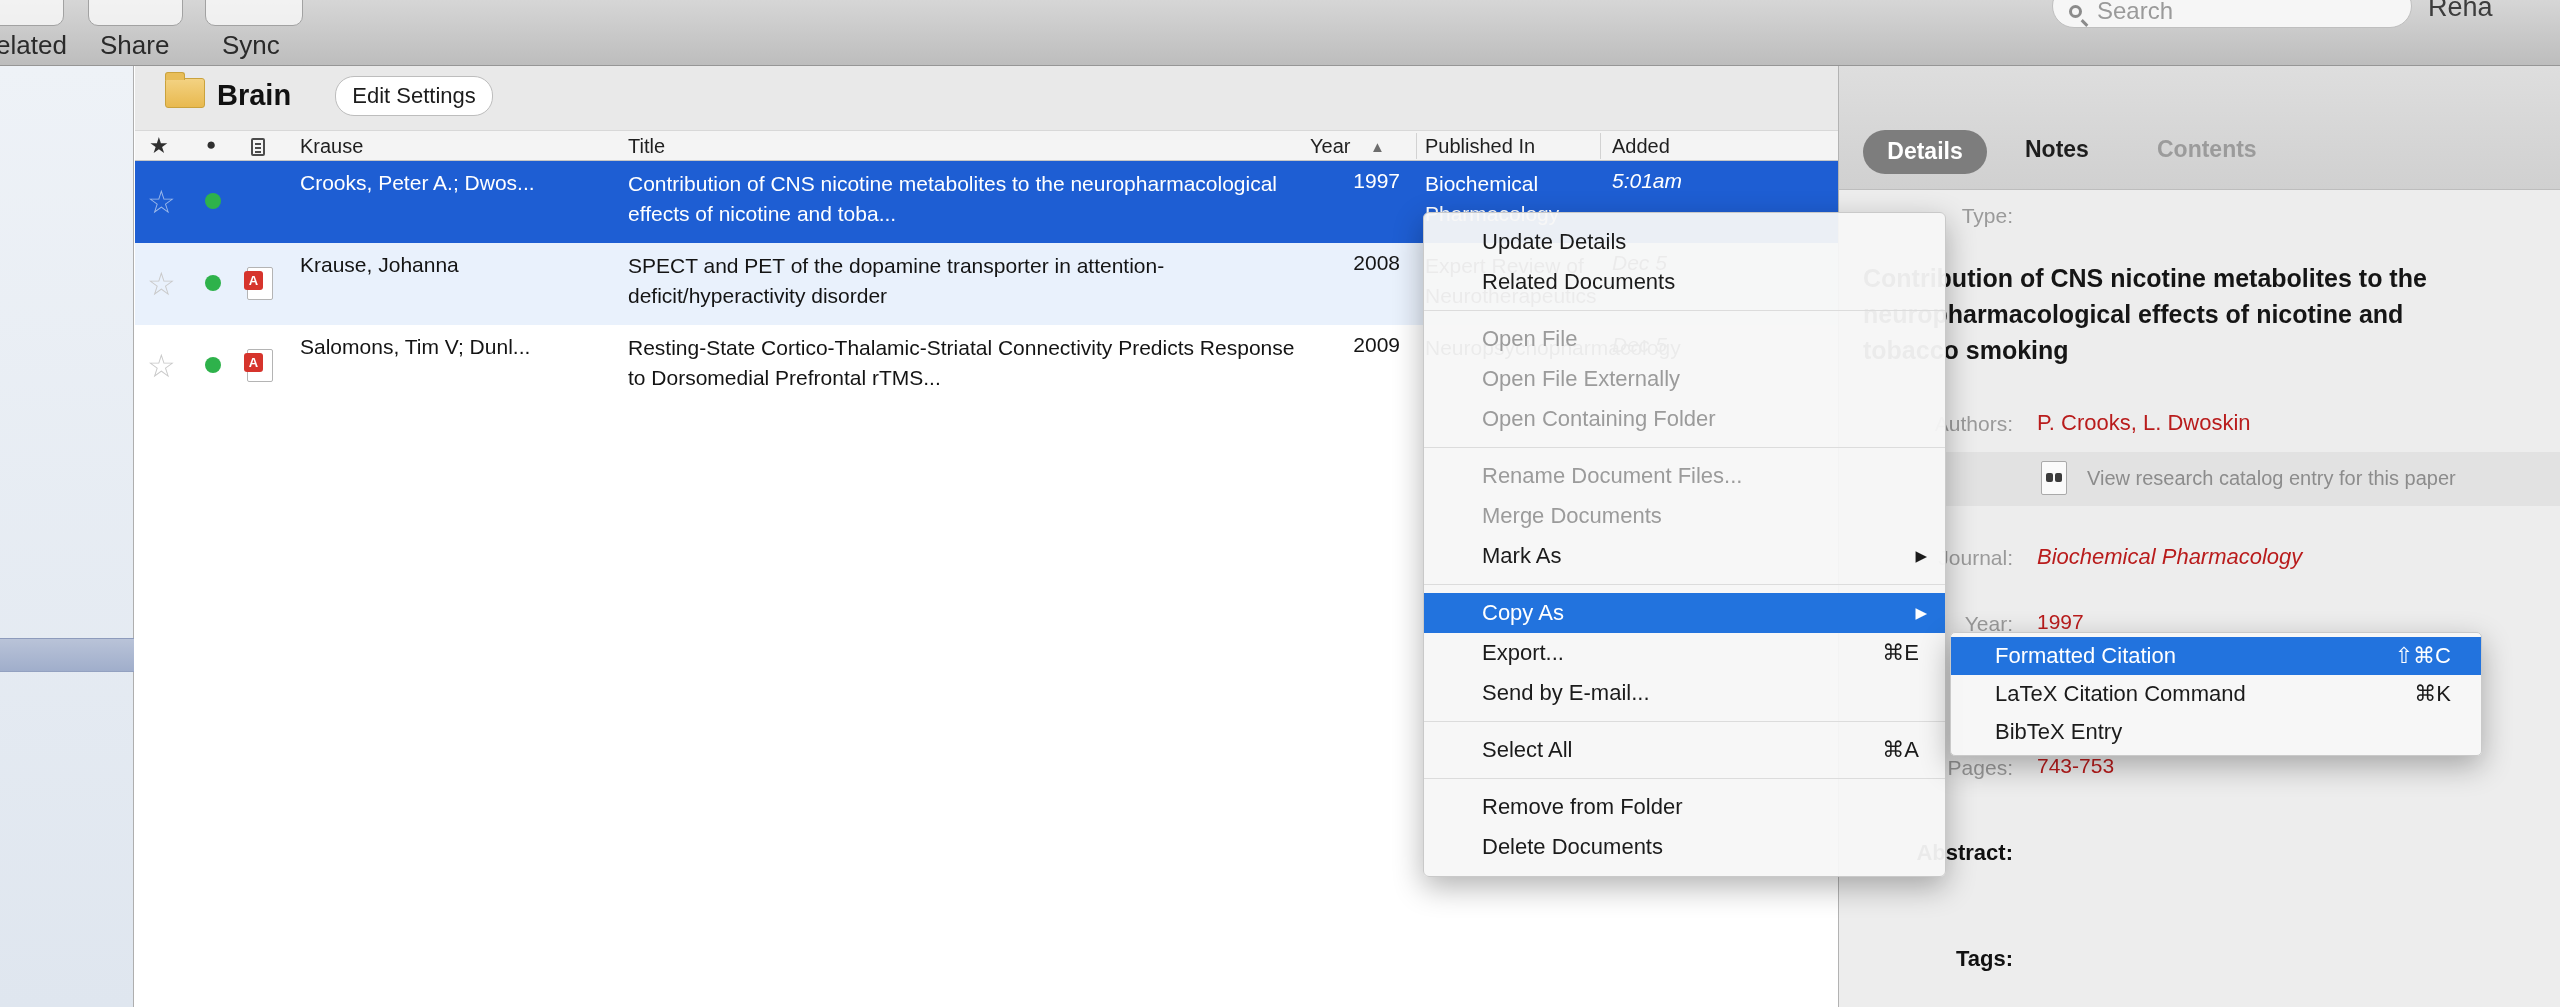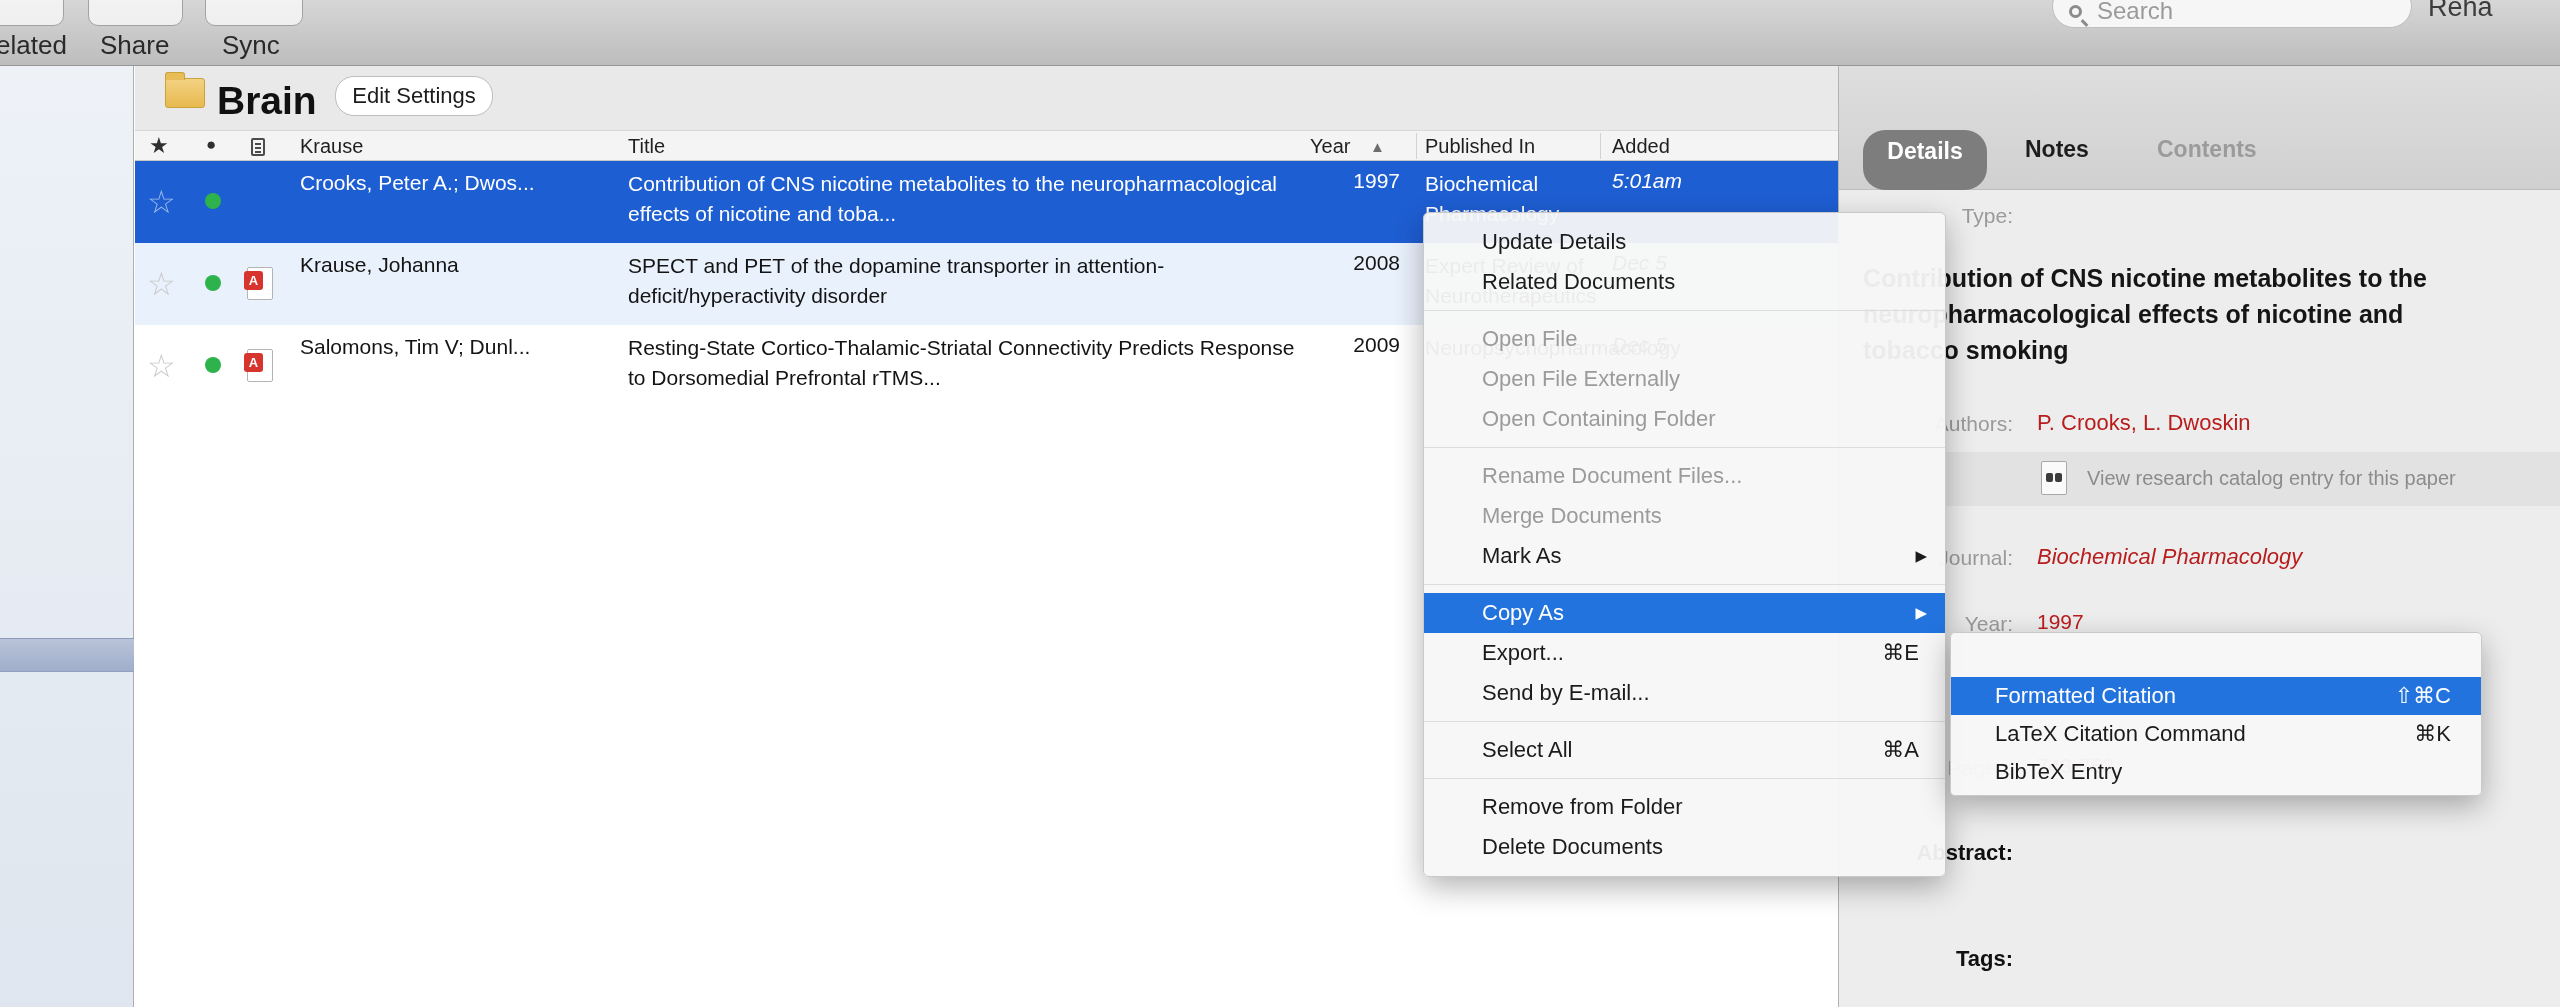--- a/index.html
+++ b/index.html
@@ -29,21 +29,21 @@
                  background:linear-gradient(#b9c3d8,#a0aecb);
                  border-top:1px solid #8d9bbc; border-bottom:1px solid #93a1c0; }
 
   
   .main { position:absolute; left:135px; top:66px; width:1703px; height:941px; background:#fff; }
   .folder-band { position:absolute; left:0; top:0; width:1703px; height:64px; background:#e9e9e9; }
   .folder-ico { position:absolute; left:30px; top:12px; width:40px; height:30px;
                 background:linear-gradient(#f3d282,#e8b94f); border:1px solid #caa23c; border-radius:3px; }
   .folder-ico::before { content:""; position:absolute; left:-1px; top:-7px; width:18px; height:7px;
                 background:#e8bd58; border:1px solid #caa23c; border-bottom:none; border-radius:3px 3px 0 0; }
-  .folder-title { position:absolute; left:82px; top:13px; font-size:39px; font-weight:bold; color:#111; }
+  .folder-title { position:absolute; left:82px; top:13px; font-size:29px; font-weight:bold; color:#111; }
   .edit-btn { position:absolute; left:200px; top:10px; width:158px; height:40px; background:#fff;
               border:1px solid #bdbdbd; border-radius:19px; text-align:center;
               font-size:22px; color:#1c1c1c; line-height:38px; }
 
   .thead { position:absolute; left:0; top:64px; width:1703px; height:31px; background:#f4f4f4;
            border-top:1px solid #d8d8d8; border-bottom:1px solid #c6c6c6; font-size:20px; color:#1f1f1f; }
   .th { position:absolute; top:4px; }
   .th-sep { position:absolute; top:2px; width:1px; height:26px; background:#d2d2d2; }
   .star-hdr { font-size:22px; color:#2f2f2f; }
   .dot-hdr { font-size:17px; color:#2f2f2f; }
@@ -68,21 +68,21 @@
   .cell-title  { position:absolute; left:493px; top:8px; width:670px; line-height:30px; }
   .cell-year   { position:absolute; left:1165px; top:8px; width:100px; text-align:right; }
   .cell-pub    { position:absolute; left:1290px; top:8px; width:185px; line-height:30px; }
   .cell-added  { position:absolute; left:1477px; top:8px; width:120px;font-style:italic; }
 
   
   .details { position:absolute; left:1838px; top:66px; width:722px; height:941px;
              background:#ededed; border-left:1px solid #b3b3b3; }
   .tabbar { position:absolute; left:0; top:0; width:722px; height:124px;
             background:linear-gradient(#dedede,#d0d0d0); border-bottom:1px solid #bdbdbd; }
-  .tab-pill { position:absolute; left:24px; top:64px; width:124px; height:60px; background:#7d7d7d;
+  .tab-pill { position:absolute; left:24px; top:64px; width:124px; height:44px; background:#7d7d7d;
               border-radius:22px; color:#fff; font-size:23px; font-weight:bold;
               text-align:center; line-height:42px; }
   .tab { position:absolute; top:70px; font-size:23px; font-weight:bold; }
   .tab.notes { left:186px; color:#1d1d1d; }
   .tab.contents { left:318px; color:#9b9b9b; }
 
   .dlabel { position:absolute; left:0; width:174px; text-align:right; font-size:21px; color:#9a9a9a; }
   .dlabel.strong { color:#111; font-weight:bold; font-size:22px; }
   .dvalue { position:absolute; left:198px; font-size:22px; color:#b91c1c; }
 
@@ -109,21 +109,21 @@
   .mi.dis { color:#9b9b9b; }
   .mi.hl { background:#2273de; color:#fff; }
   .msep { height:1px; background:#dcdcdc; margin:8px 0; }
 
   .submenu { position:absolute; left:1950px; top:632px; width:532px; z-index:21;
              background:rgba(247,247,247,.97); border:1px solid #c9c9c9; border-radius:5px;
              box-shadow:0 10px 30px rgba(0,0,0,.3); padding:4px 0; }
   .smi { position:relative; height:38px; line-height:38px; padding:0 24px 0 44px;
          font-size:22px; color:#1b1b1b; }
   .smi .sc { position:absolute; right:30px; top:0; }
-  .smi.hl { background:#2273de; color:#fff;margin-top:40px; }
+  .smi.hl { background:#2273de; color:#fff; }
 </style>
 </head>
 <body>
 
 <div class="toolbar">
   <div class="tb-btn" style="left:-26px;width:90px;">
     
   </div>
   <span class="tb-label" style="left:-4px;">elated</span>
   <div class="tb-btn" style="left:88px;width:95px;">

